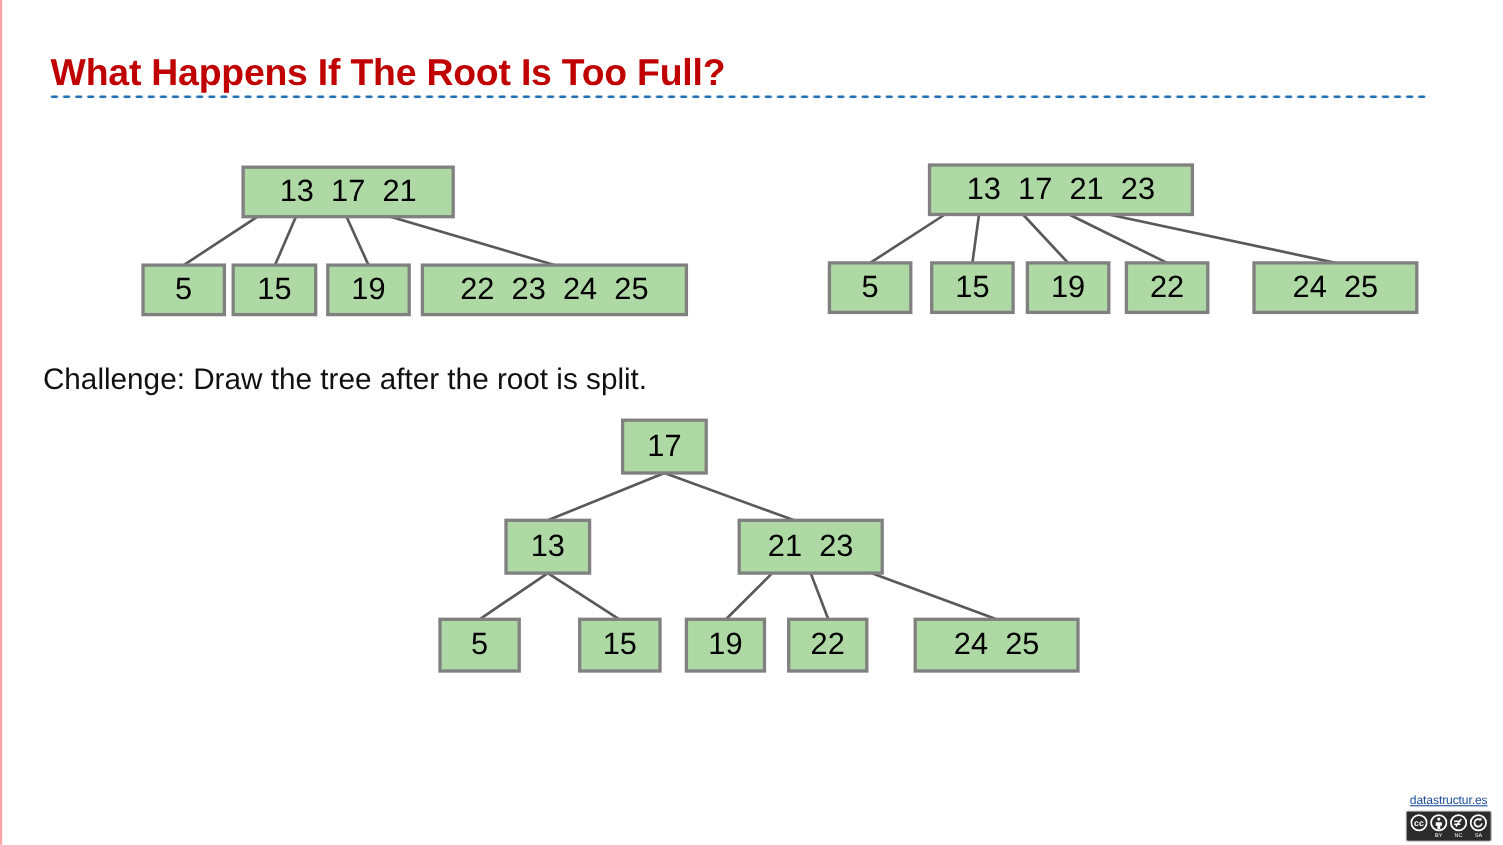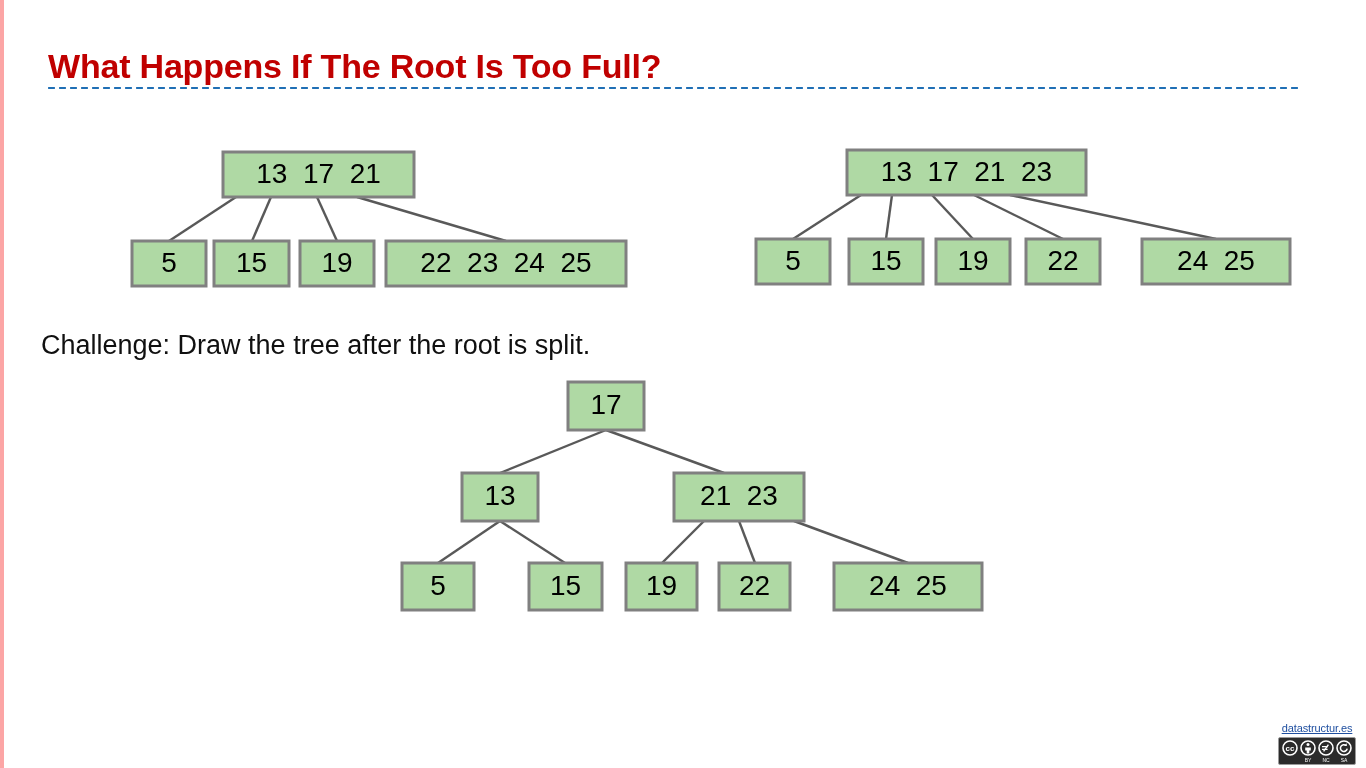--- a/index.html
+++ b/index.html
@@ -10,21 +10,21 @@
   }
   body {
     font-family: "Liberation Sans", sans-serif;
   }
   #slide {
     position: relative;
     width: 1366px;
     height: 768px;
     background: #ffffff;
     overflow: hidden;
-    border-left: 4px solid #fca5a5;
+    border-left: 2px solid #fca5a5;
     box-sizing: border-box;
   }
   
   #slide-title {
     position: absolute;
     left: 44px;
     top: 24px;
     font-size: 34px;
     font-weight: bold;
     color: #C00000;

